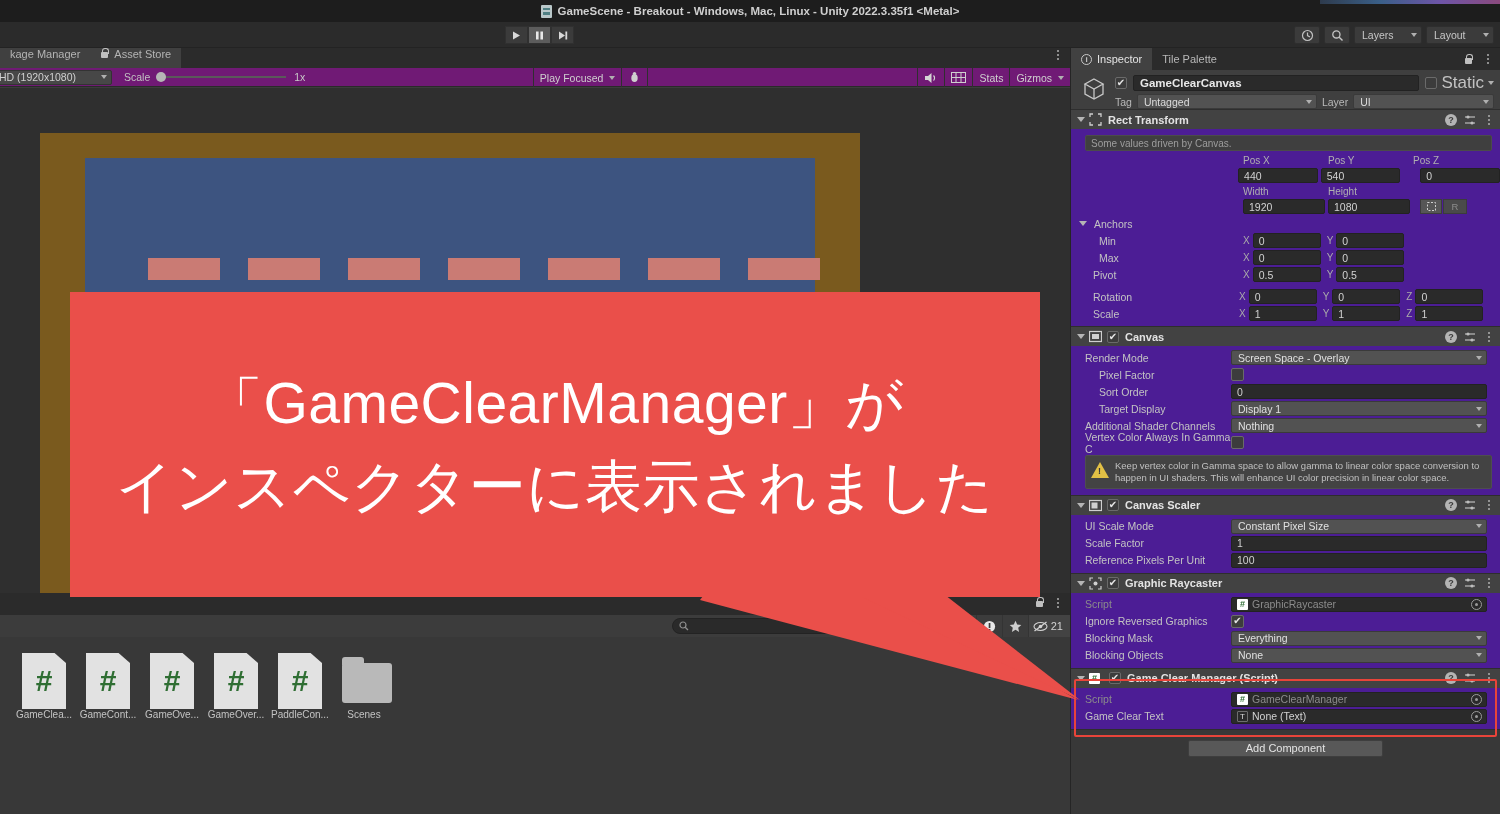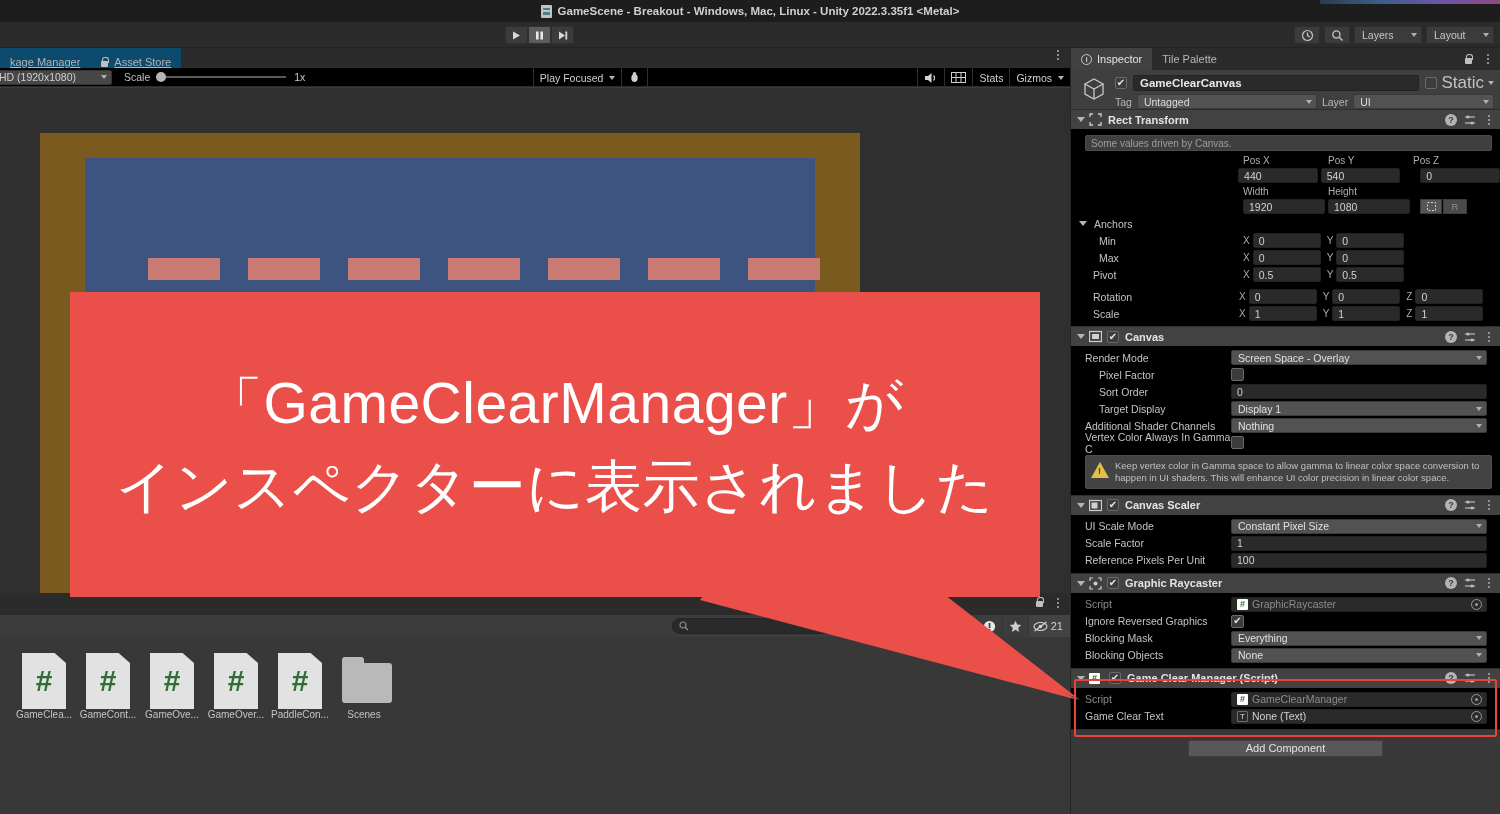--- a/index.html
+++ b/index.html
@@ -61,30 +61,30 @@
   }
   .caret { width:0;height:0;border-left:3.5px solid transparent;border-right:3.5px solid transparent;border-top:4px solid #b0b0b0; }
 
   
   .gamepanel { position:absolute; left:0; top:48px; width:1070px; height:545px; background:#3c3c3c; }
   .tabrow {
     position:absolute; left:0; top:0; width:1070px; height:20px; background:#2b2b2b;
     display:flex; align-items:flex-end;
   }
   .tab {
-    height:20px; display:flex; align-items:flex-end; padding:0 10px; font-size:11px;
-    color:#b4b4b4; background:#0c4a6e;text-decoration:underline;
+    height:20px; display:flex; align-items:flex-start; padding:0 10px; font-size:11px;
+    color:#b4b4b4; background:#404040;
   }
   .tab.has-ico .lock-ico { margin-right:5px; }
   .tabrow .kebab { position:absolute; right:6px; top:2px; }
   .kebab { width:12px; display:flex; flex-direction:column; align-items:center; gap:2px; }
   .kebab i { width:2px;height:2px;background:#b0b0b0;display:block;border-radius:50%; }
 
   .gbar {
-    position:absolute; left:0; top:20px; width:1070px; height:19px; background:#000000;
+    position:absolute; left:0; top:20px; width:1070px; height:19px; background:#701a75;
     border-bottom:1px solid #2a2a2a; display:flex; align-items:center;
   }
   .gdrop {
     height:15px; background:#474747; border:1px solid #333; border-radius:2px; margin-left:-8px;
     display:flex; align-items:center; padding:0 4px 0 6px; font-size:10.5px; color:#d0d0d0;
     width:120px; justify-content:space-between;
   }
   .scale-lbl { font-size:10.5px; margin-left:12px; color:#c2c2c2; }
   .slider { position:relative; width:130px; height:14px; margin-left:6px; display:flex; align-items:center; }
   .slider .track { width:100%; height:2px; background:#5a5a5a; }
@@ -157,21 +157,21 @@
   .mini-drop { height:15px; background:#525252; border:1px solid #3a3a3a; border-radius:2px;
       display:flex; align-items:center; justify-content:space-between; padding:0 4px 0 6px; font-size:10.5px; color:#dcdcdc; }
 
   .comp { border-bottom:1px solid #2e2e2e; }
   .comp-hdr { height:19px; background:#424242; display:flex; align-items:center; padding-left:6px;
       font-size:11px; font-weight:bold; color:#e3e3e3; position:relative; }
   .tri { width:0;height:0;border-left:4px solid transparent;border-right:4px solid transparent;border-top:5px solid #b5b5b5; margin-right:4px; }
   .comp-hdr .hdr-right { position:absolute; right:5px; display:flex; gap:7px; align-items:center; }
   .help-ico { width:12px;height:12px;border-radius:50%;background:#b4b4b4;color:#3a3a3a;font-size:9px;
       font-weight:bold;display:flex;align-items:center;justify-content:center; }
-  .comp-body { background:#000000; padding:3px 0 4px 0; }
+  .comp-body { background:#4c1d95; padding:3px 0 4px 0; }
 
   .row { height:17px; display:flex; align-items:center; font-size:10.5px; }
   .row .lbl { width:160px; padding-left:14px; color:#c3c3c3; }
   .row .lbl.ind { padding-left:28px; }
   .row .lbl.ind2 { padding-left:22px; }
   .fld { height:15px; background:#2a2a2a; border:1px solid #222; border-radius:2px;
       display:flex; align-items:center; padding-left:5px; font-size:10.5px; color:#d2d2d2; }
   .dropfld { height:15px; background:#525252; border:1px solid #3a3a3a; border-radius:2px;
       display:flex; align-items:center; justify-content:space-between; padding:0 4px 0 6px;
       font-size:10.5px; color:#e0e0e0; }

